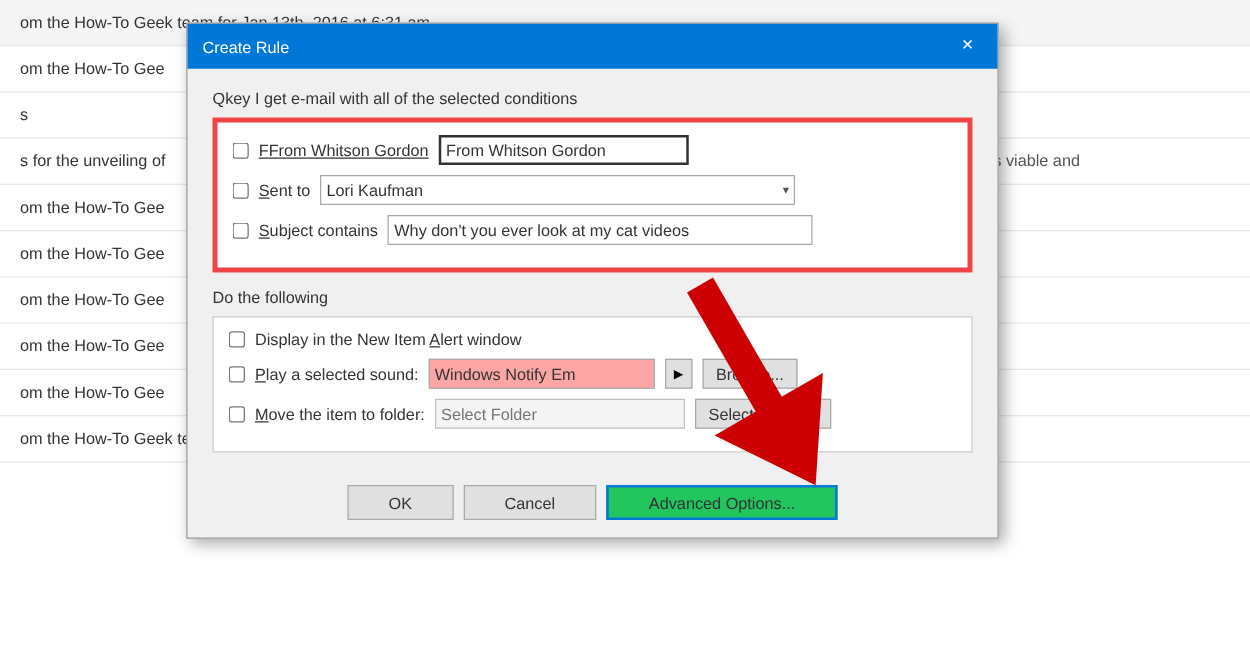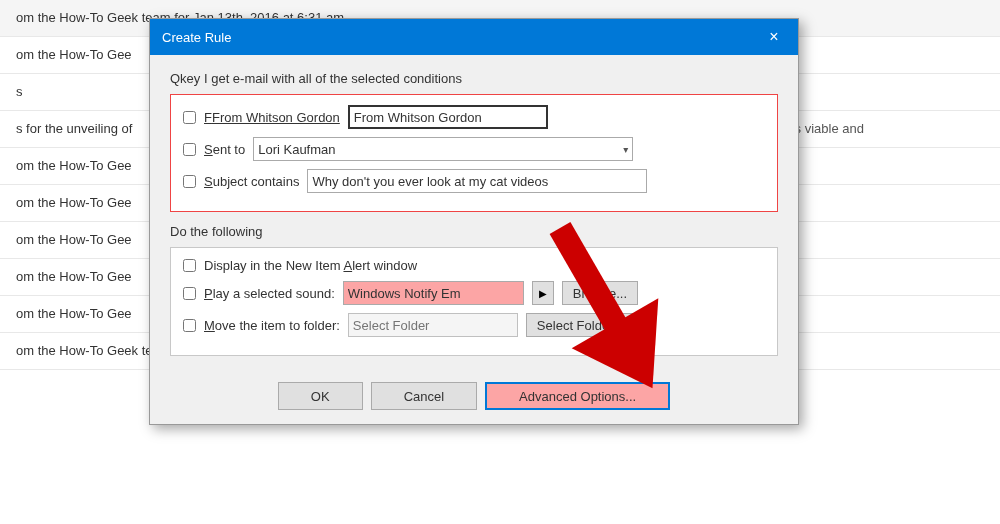--- a/index.html
+++ b/index.html
@@ -114,21 +114,21 @@
     }
 
     .text-input-placeholder {
       border: 1px solid #c0c0c0;
       background: #f5f5f5;
       height: 24px;
       padding: 2px 4px;
       font-size: 13px;
       font-family: inherit;
       color: #999;
-      width: 170px;
+      width: 200px;
     }
 
     
     .dropdown {
       border: 1px solid #aaa;
       background: #ffffff;
       height: 24px;
       padding: 2px 4px;
       font-size: 13px;
       font-family: inherit;
@@ -184,21 +184,21 @@
       font-size: 13px;
       font-family: inherit;
       border: 1px solid #aaa;
       background: #e0e0e0;
       cursor: pointer;
       color: #333;
     }
 
     .btn-advanced {
       border: 2px solid #0078d7;
-      background: #fca5a5;
+      background: #22c55e;
       font-weight: 400;
     }
 
     
     .action-btn {
       height: 24px;
       padding: 0 10px;
       font-size: 13px;
       font-family: inherit;
       border: 1px solid #aaa;
@@ -212,21 +212,21 @@
       position: absolute;
       top: 220px;
       left: 490px;
       width: 200px;
       height: 200px;
     }
 
     
     .conditions-section {
       background: #ffffff;
-      border: 1px solid #ef4444;
+      border: 4px solid #ef4444;
       padding: 10px 12px;
       margin-bottom: 12px;
     }
 
     .actions-section {
       background: #ffffff;
       border: 1px solid #c8c8c8;
       padding: 10px 12px;
       margin-bottom: 4px;
     }

